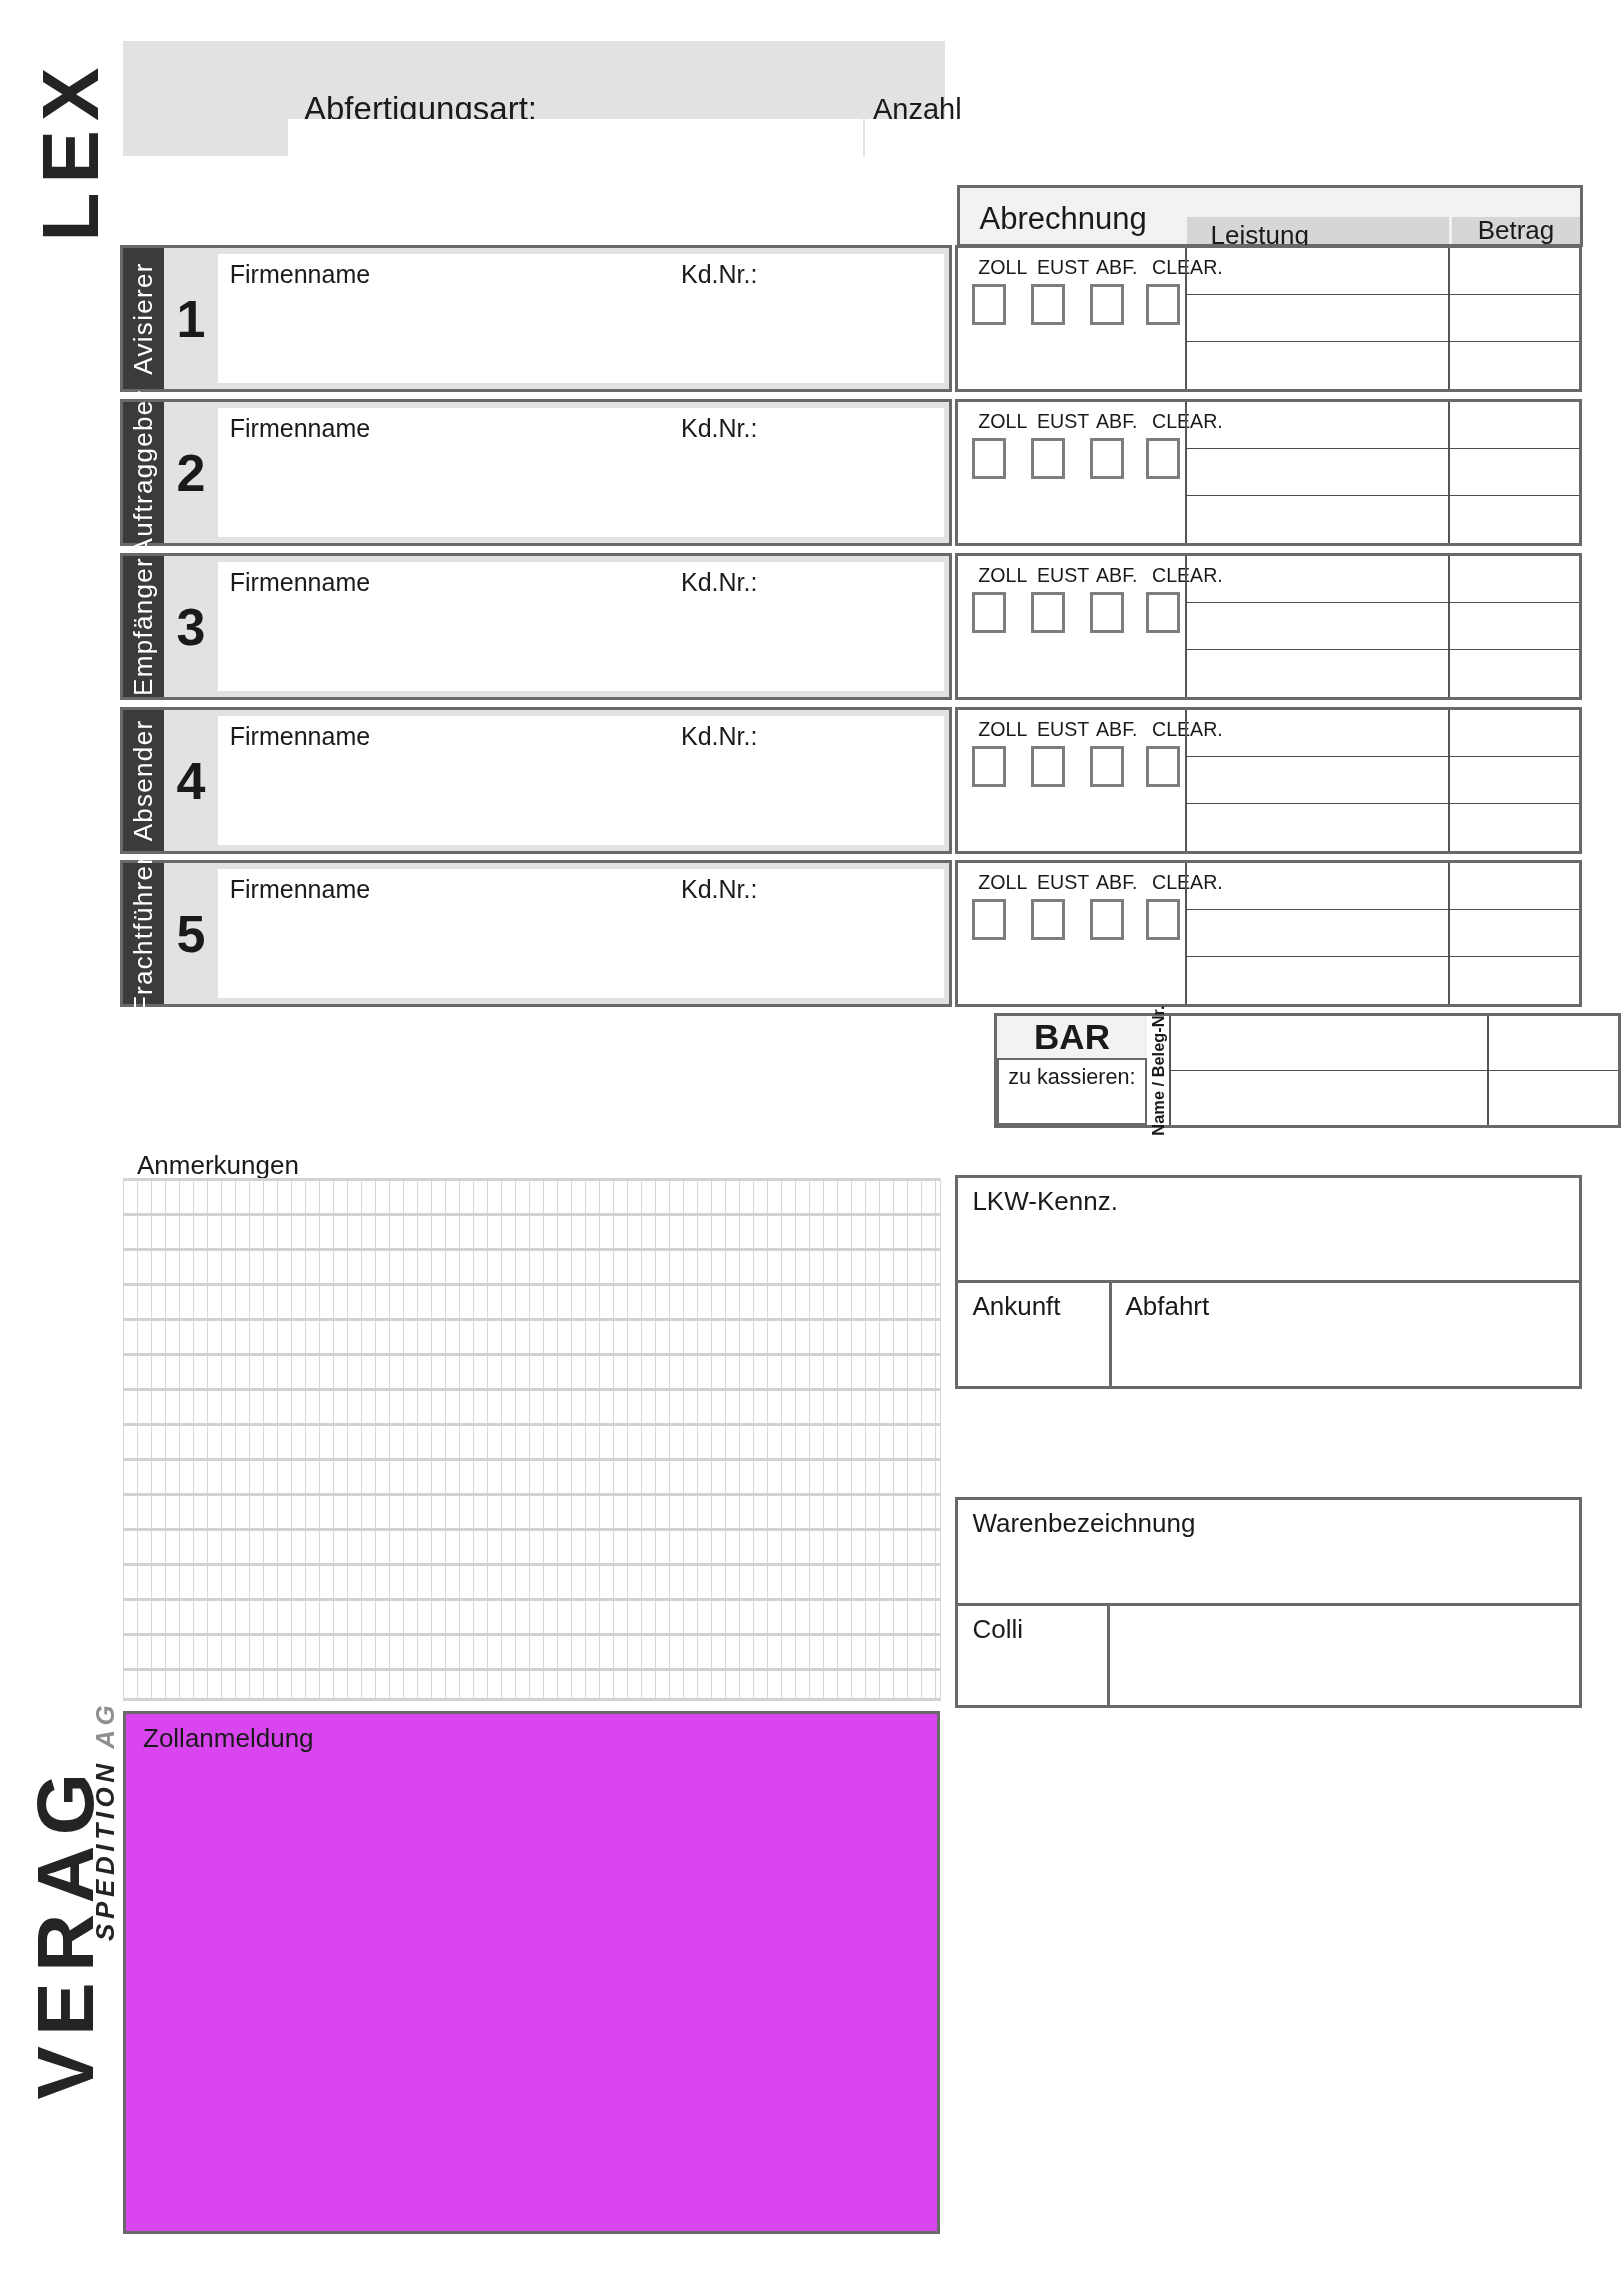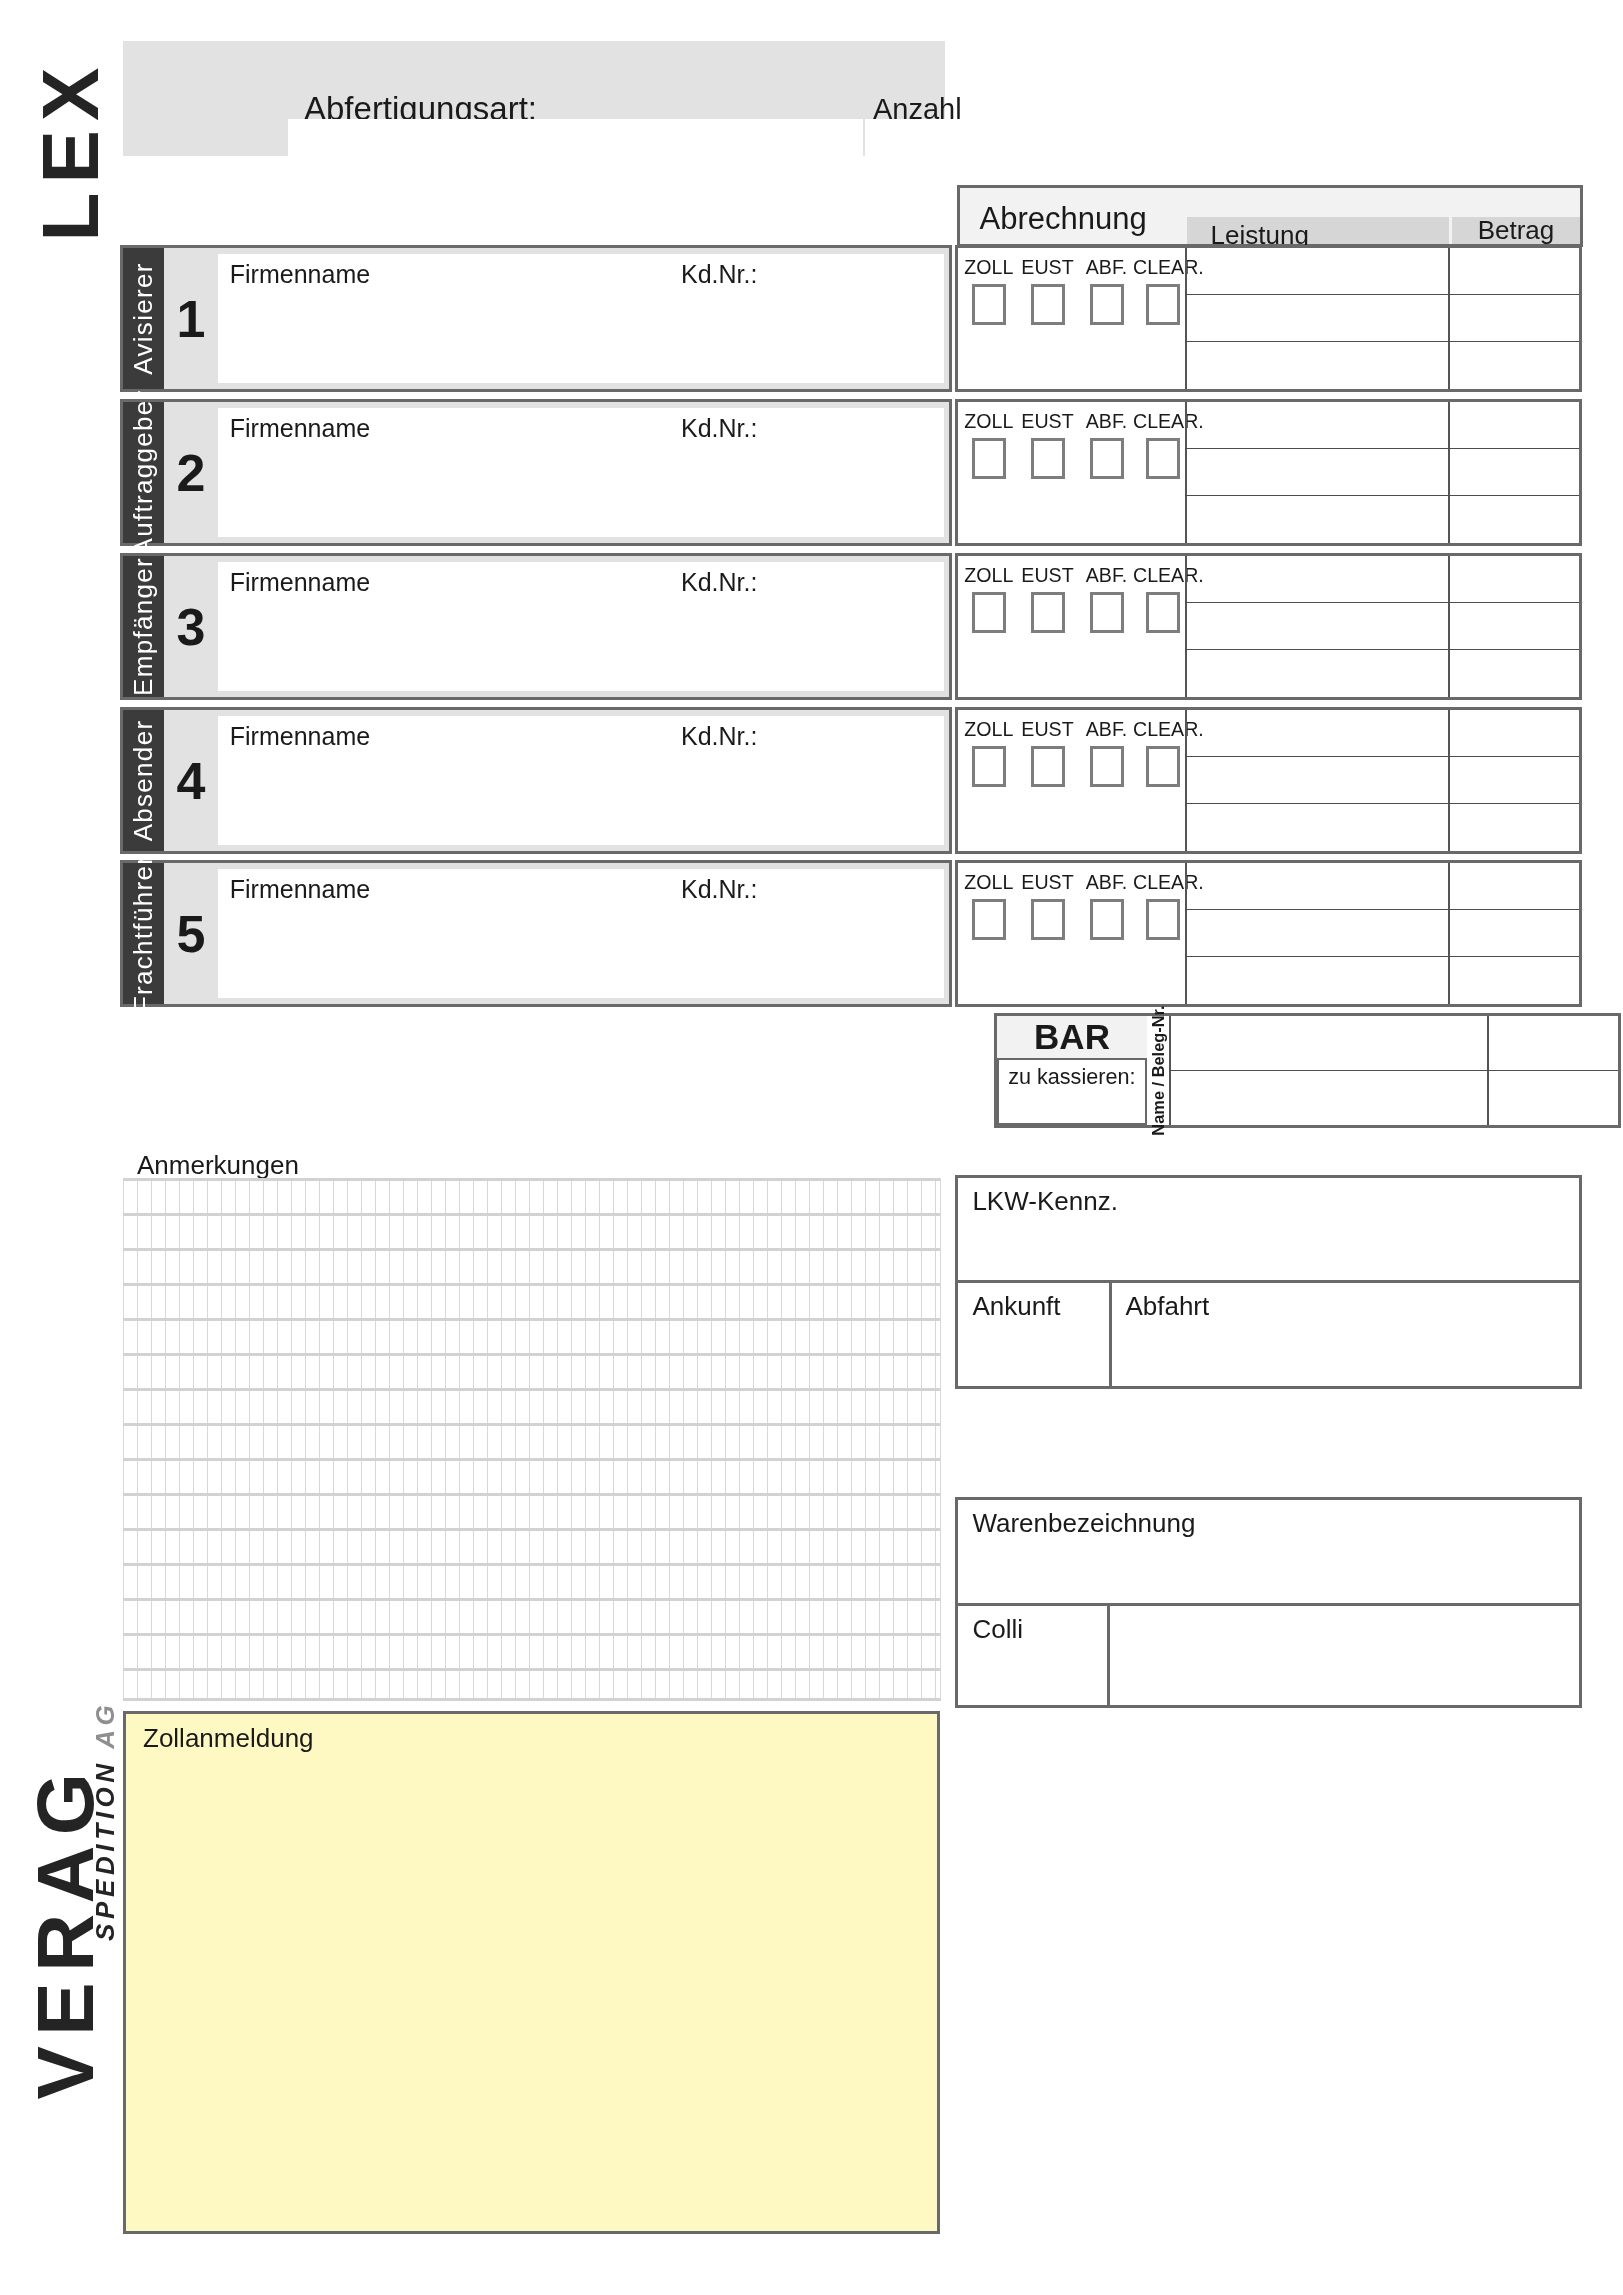--- a/index.html
+++ b/index.html
@@ -54,21 +54,21 @@
     display:flex;align-items:center;justify-content:center;font-size:52px;font-weight:bold;}
   .party-white{position:absolute;left:95px;right:5.2px;top:5.9px;bottom:5.9px;background:#fff;}
   .firm-label{position:absolute;left:11.8px;top:6.5px;font-size:25px;}
   .kdnr-label{position:absolute;left:463px;top:6.5px;font-size:25px;}
 
   
   .abr-block{position:absolute;left:955px;width:627px;height:147px;background:#fff;
     border:3.3px solid #696969;box-sizing:border-box;}
   .cb-item{position:absolute;top:7.9px;width:59px;text-align:center;}
   .cb0{left:1.3px}.cb1{left:60px}.cb2{left:119px}.cb3{left:175px}
-  .cb-label{font-size:19.6px;}
+  .cb-label{font-size:19.6px;margin-left:19px;}
   .cb-box{width:34px;height:41px;border:3.3px solid #7d7d7d;box-sizing:border-box;
     background:#fff;margin:5.2px auto 0 auto;}
   .vline1{position:absolute;left:227px;top:0;bottom:0;width:2px;background:#555;}
   .vline2{position:absolute;left:490px;top:0;bottom:0;width:2px;background:#555;}
   .hline{position:absolute;left:227px;right:0;height:1.3px;background:#4d4d4d;}
   .h70{top:46px}.h142{top:93px}
   .leist-col{position:absolute;left:229px;width:261px;top:0;bottom:0;}
   .betr-col{position:absolute;left:492px;right:0;top:0;bottom:0;}
 
   
@@ -101,21 +101,21 @@
   .lkw-box .hdiv{position:absolute;left:0;right:0;top:102px;height:3.3px;background:#696969;}
   .lkw-box .vdiv{position:absolute;left:151px;top:105px;bottom:0;width:2.6px;background:#696969;}
   .waren-box{top:1497px;height:211px;}
   .waren-box .hdiv{position:absolute;left:0;right:0;top:103px;height:3.3px;background:#696969;}
   .waren-box .vdiv{position:absolute;left:149px;top:106px;bottom:0;width:2.6px;background:#696969;}
   .abfd-box{top:2028px;height:209px;}
   .abfd-box .hdiv{position:absolute;left:0;right:0;top:78px;height:3.3px;background:#696969;}
 
   
   .zoll-box{left:123px;top:1711px;width:817px;height:523px;border:3.3px solid #696969;
-    box-sizing:border-box;background:#fef9c3;}
+    box-sizing:border-box;background:#d946ef;}
   .zoll-box span{position:absolute;left:17px;top:9.2px;font-size:26px;}
 </style>
 </head>
 <body>
 
 <div class="page">
 
   <div class="lex-logo">LEX</div>
   <div class="verag-logo">VERAG</div>
   <div class="spedition-logo">

